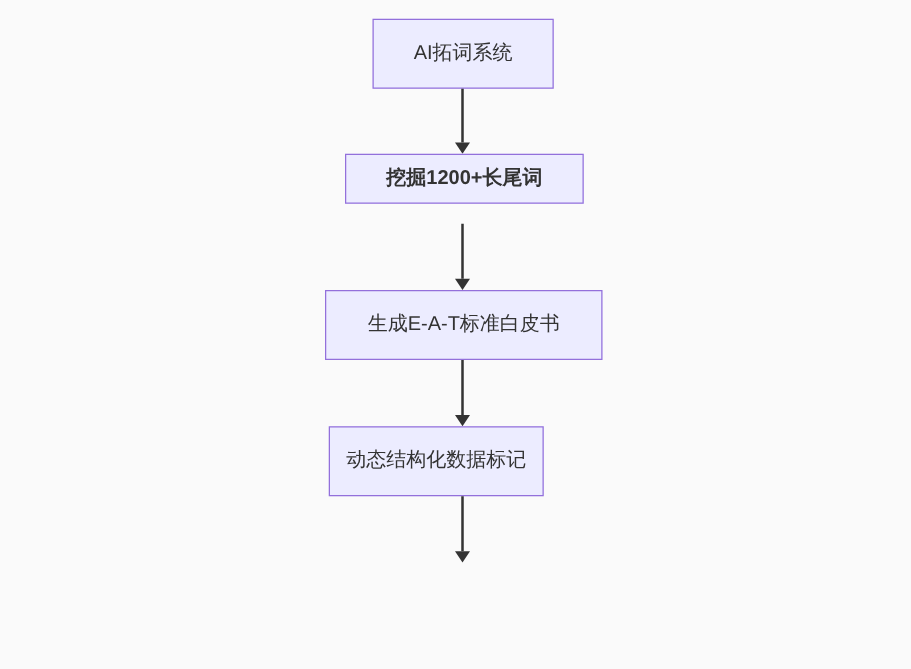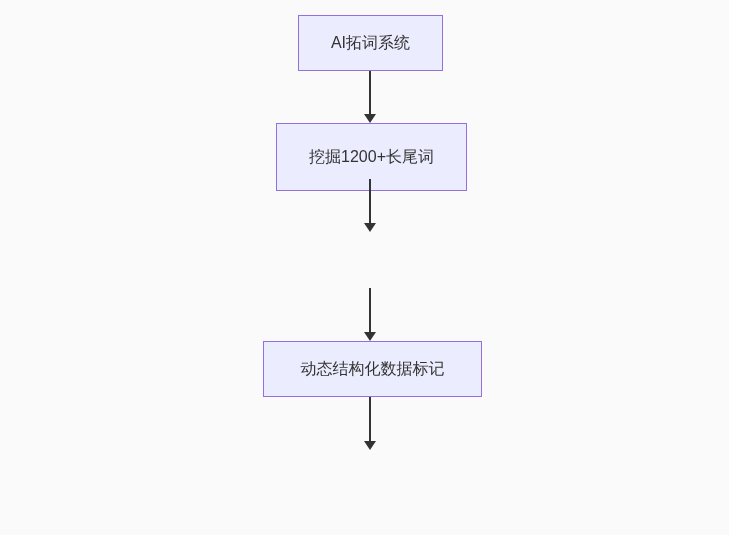--- a/index.html
+++ b/index.html
@@ -23,23 +23,23 @@
     justify-content: center;
     text-align: right;
   }
   .node-label {
     color: #333333;
     font-size: 16px;
     line-height: 1.2;
     white-space: nowrap;
   }
   .n1 { left: 298px; top: 15px;  width: 145px; height: 56px; }
-  .n2 { left: 276px; top: 123px; width: 191px; height: 68px; }
+  .n2 { left: 276px; top: 123px; width: 191px; height: 40px; font-weight: bold; }
   .n3 { left: 260px; top: 232px; width: 222px; height: 56px; }
-  .n4 { left: 263px; top: 341px; width: 219px; height: 56px; }
+  .n4 { left: 263px; top: 341px; width: 172px; height: 56px; }
   .n5 { left: 253px; top: 450px; width: 234px; height: 56px; }
 
   .edge-line {
     position: absolute;
     left: 369px;
     width: 2px;
     background: #333333;
   }
   .edge-head {
     position: absolute;
@@ -75,20 +75,23 @@
 
   <div class="node n2">
     <span class="node-label">挖掘1200+长尾词</span>
   </div>
 
   <div class="edge e2">
     <div class="edge-line"></div>
     <div class="edge-head"></div>
   </div>
 
+  <div class="node n3">
+    <span class="node-label">生成E-A-T标准白皮书</span>
+  </div>
 
   <div class="edge e3">
     <div class="edge-line"></div>
     <div class="edge-head"></div>
   </div>
 
   <div class="node n4">
     <span class="node-label">动态结构化数据标记</span>
   </div>
 

